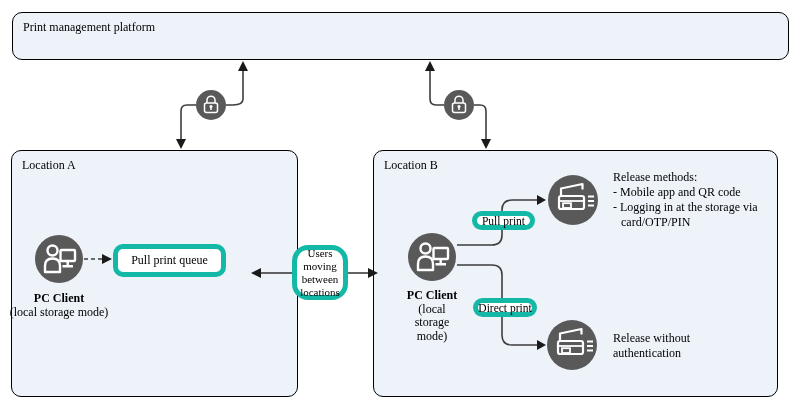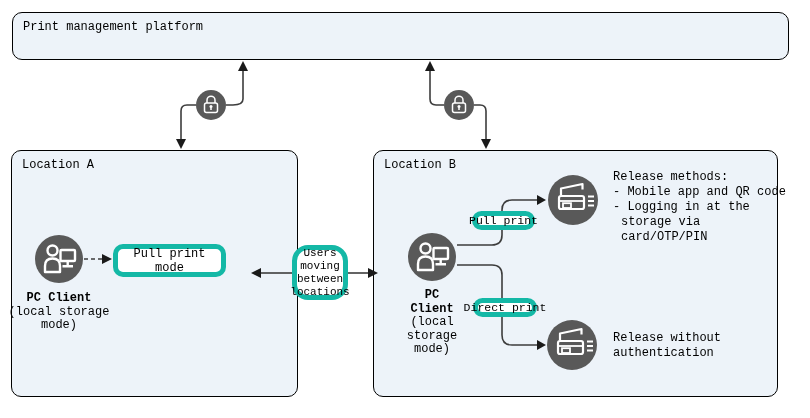--- a/index.html
+++ b/index.html
@@ -1,18 +1,18 @@
 <!DOCTYPE html>
 <html><head>
 <meta charset="utf-8">
 <style>
   html,body{margin:0;padding:0;background:#ffffff;}
   #canvas{
     position:relative;width:810px;height:418px;background:#ffffff;
-    font-family:Liberation Mono, monospace;color:#000;overflow:hidden;
+    font-family:Liberation Serif, serif;color:#000;overflow:hidden;
   }
   .panel{
     position:absolute;background:#edf3f9;border:1px solid #000;border-radius:10px;
     box-sizing:border-box;z-index:1;
   }
   .panel-label{
     position:absolute;top:7px;left:10px;font-size:12px;color:#000;white-space:nowrap;
   }
   #wires{position:absolute;left:0;top:0;z-index:5;pointer-events:none;}
   .wnode{position:absolute;background:#fff;border:5px solid #14b8a6;box-sizing:border-box;
@@ -99,21 +99,21 @@
       <rect x="25.5" y="15" width="14.5" height="11" rx="1" stroke="#fff" stroke-width="2.4" fill="none"></rect>
       <path d="M32.7,26 V30 M27.5,31.3 H38" stroke="#fff" stroke-width="2.4" fill="none"></path>
     </svg>
   </div>
   <div class="cap" style="left:2px;top:292px;width:114px;">
     <b>PC Client</b><br>
     <span>(local storage mode)</span>
   </div>
 
   <div class="wnode queue" style="left:113px;top:244px;width:113px;height:33px;">
-    <span>Pull print mode</span>
+    <span>Pull print queue</span>
   </div>
 
   <div class="wnode users" style="left:292px;top:245px;width:56px;height:55px;">
     <span>Users moving between locations</span>
   </div>
 
   <div class="icon-node" style="left:408px;top:233px;">
     <svg width="48" height="48" viewBox="0 0 48 48">
       <circle cx="24" cy="24" r="24" fill="#595959"></circle>
       <circle cx="17.5" cy="15.5" r="5" stroke="#fff" stroke-width="2.4" fill="none"></circle>

